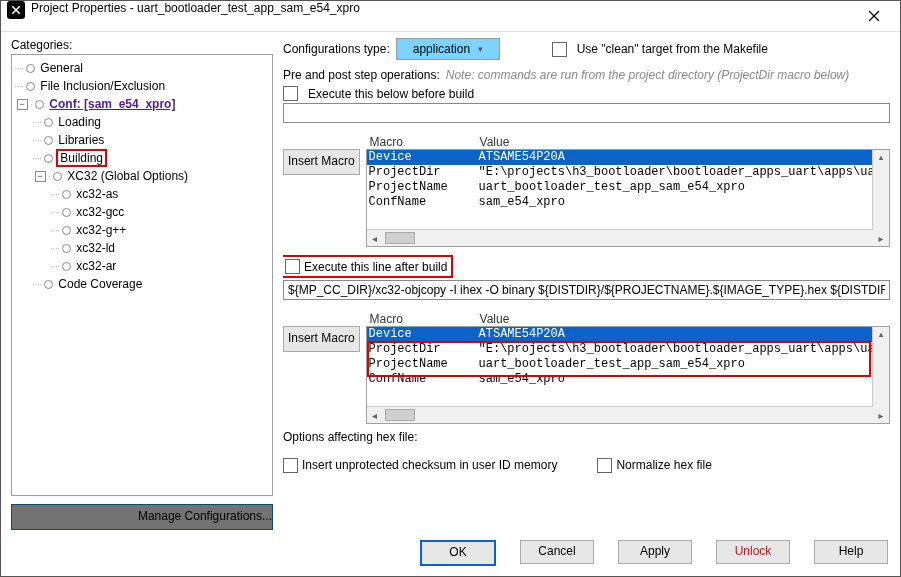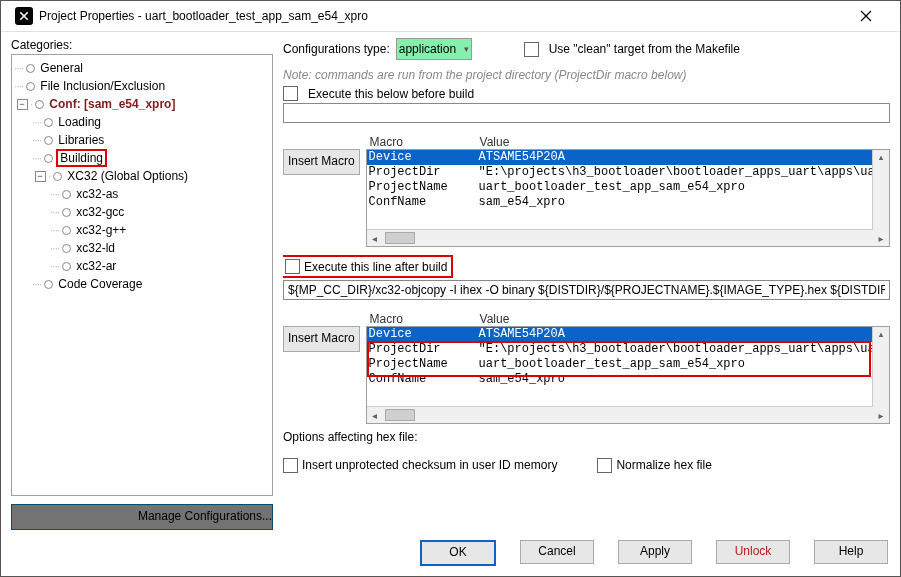--- a/index.html
+++ b/index.html
@@ -1,37 +1,37 @@
 <!DOCTYPE html>
 <html><head>
 <meta charset="utf-8">
 <style>
   html,body{margin:0;padding:0;font-family:"Segoe UI",Tahoma,sans-serif;font-size:12px;color:#000;background:#fff}
   .window{width:901px;height:577px;border:1px solid #555;display:flex;flex-direction:column;box-sizing:border-box}
-  .titlebar{height:30px;display:flex;align-items:center;padding:0 14px;border-bottom:1px solid #e0e0e0}
+  .titlebar{height:30px;display:flex;padding:0 6px;border-bottom:1px solid #e0e0e0}
   .titlebar .icon{width:18px;height:18px;background:#000;border-radius:3px;display:flex;align-items:center;justify-content:center;margin-right:6px}
   .titlebar .icon svg{width:12px;height:12px;fill:#fff}
   .titlebar .title{flex:1}
   .titlebar .close{width:40px;height:30px;display:flex;align-items:center;justify-content:center;cursor:pointer}
   .body{flex:1;display:flex;padding:6px 10px 0 10px;gap:10px;box-sizing:border-box;overflow:hidden}
   .categories{width:262px;display:flex;flex-direction:column}
   .categories-label{margin-bottom:2px}
   .tree-box{flex:1;border:1px solid #a0a0a0;overflow:auto;padding:4px 2px}
   .tree-node{display:flex;align-items:center;height:18px;white-space:nowrap}
   .tw{width:16px;height:16px;display:flex;align-items:center;justify-content:center;cursor:pointer;font-size:10px;color:#666}
   .tw-box{width:9px;height:9px;border:1px solid #888;display:flex;align-items:center;justify-content:center;font-size:9px;line-height:9px;color:#333}
   .dash{color:#bbb;font-size:10px;letter-spacing:-1px}
   .bullet{width:7px;height:7px;border-radius:50%;border:1px solid #888;margin:0 5px 0 3px;background:#fff}
   .tree-label{cursor:default}
   .hl-red{border:2px solid #d00;padding:0 2px;margin-left:-2px}
-  .conf-link{color:#7f1d1d;font-weight:bold;}
+  .conf-link{color:#4c1d95;font-weight:bold;text-decoration:underline}
   .manage-btn{height:24px;border:1px solid #0c4a6e;background:#737373;margin-top:8px;cursor:pointer;text-align:right;line-height:22px}
   .right{flex:1;display:flex;flex-direction:column;overflow:hidden}
   .row{display:flex;align-items:center;gap:6px;margin-bottom:8px}
-  .dropdown{border:1px solid #999;background:#86efac;height:20px;display:flex;align-items:center;padding:0 2px;cursor:pointer}
+  .dropdown{border:1px solid #999;background:#7dd3fc;height:20px;display:flex;align-items:center;padding:0 16px;cursor:pointer}
   .dropdown .arrow{margin-left:8px;font-size:9px;color:#555}
   .cbx{width:13px;height:13px;border:1px solid #666;background:#fff;cursor:pointer;display:inline-block;vertical-align:middle;margin-right:4px}
   .hint{font-style:italic;color:#888}
   .text-input{border:1px solid #888;height:20px;width:100%;box-sizing:border-box;padding:0 4px;font-family:inherit;font-size:12px}
   .macro-block{display:flex;align-items:flex-start;gap:6px}
   .insert-btn{border:1px solid #aaa;background:#e7e7e7;width:105px;height:24px;line-height:22px;text-align:center;cursor:pointer;margin-top:18px}
   .macro-table{flex:1}
   .macro-head{display:flex;padding-left:4px;height:18px;align-items:flex-end;color:#333}
   .macro-head .c1{width:110px}
   .macro-grid-wrap{border:1px solid #a0a0a0;position:relative}
@@ -160,20 +160,21 @@
         <span class="dropdown">
           <span>application</span>
           <span class="arrow">▾</span>
         </span>
         <span style="width:40px"></span>
         <span class="cbx"></span>
         <span>Use "clean" target from the Makefile</span>
       </div>
 
       <div class="row" style="margin-bottom:4px">
+        <span>Pre and post step operations:</span>
         <span class="hint">Note: commands are run from the project directory (ProjectDir macro below)</span>
       </div>
 
       <div class="row" style="margin-bottom:2px">
         <span class="cbx"></span>
         <span>Execute this below before build</span>
       </div>
       <input class="text-input" value="" style="">
 
       <div class="spacer"></div>

